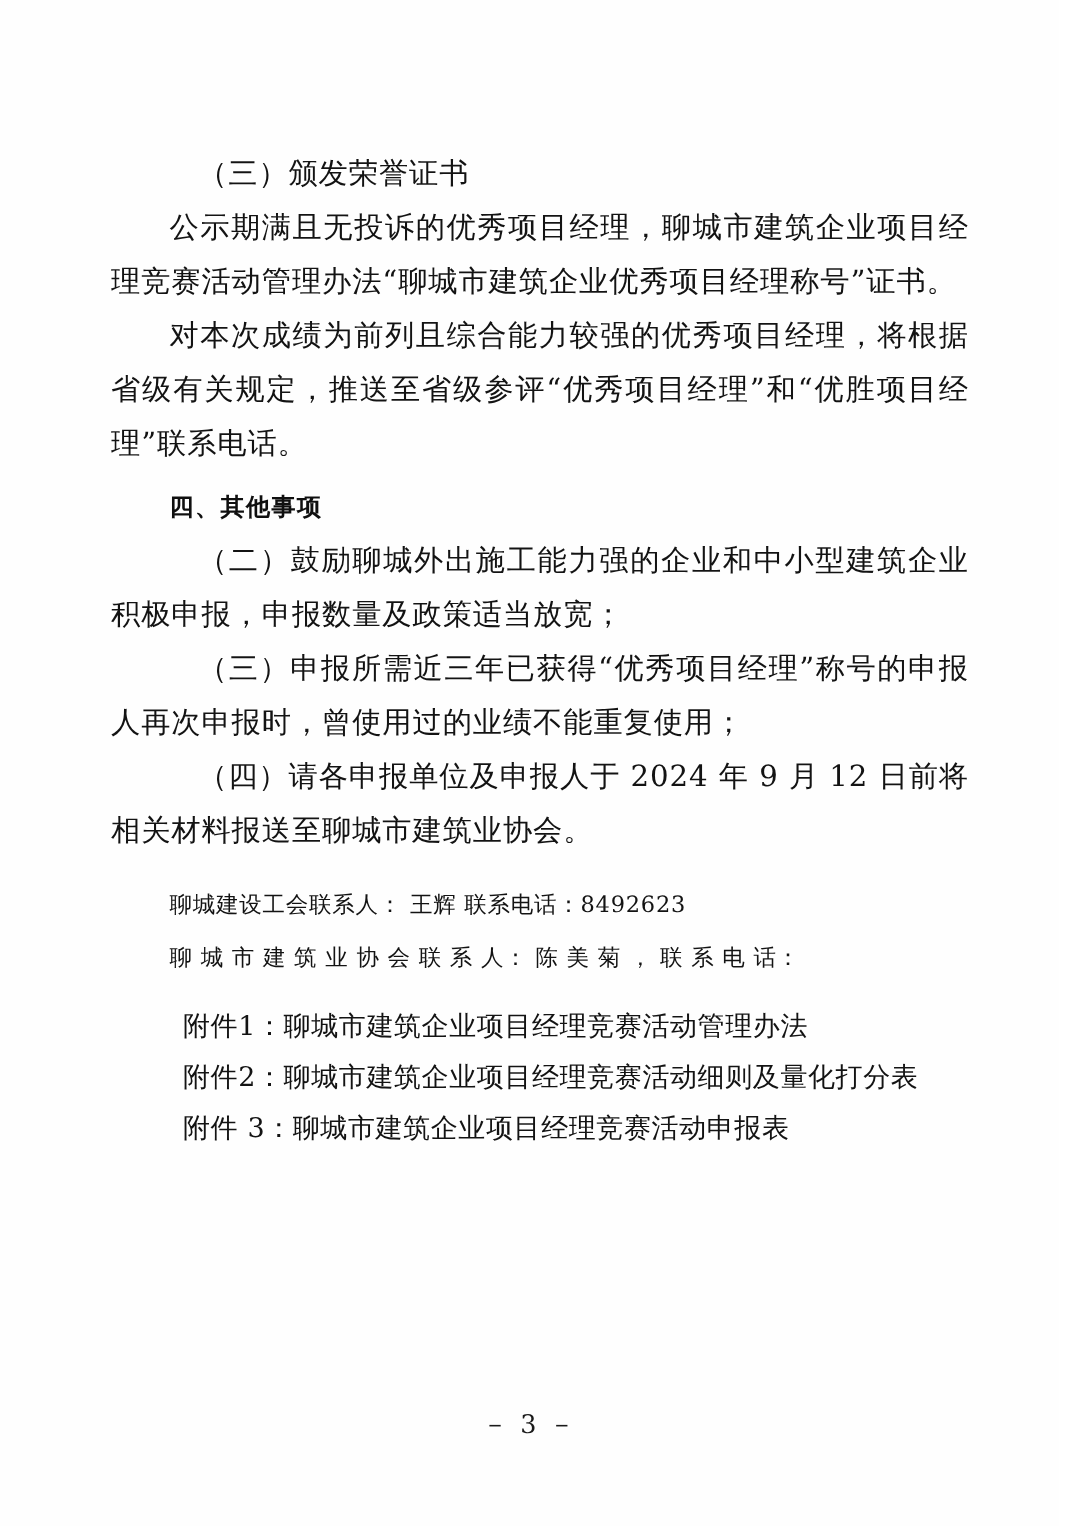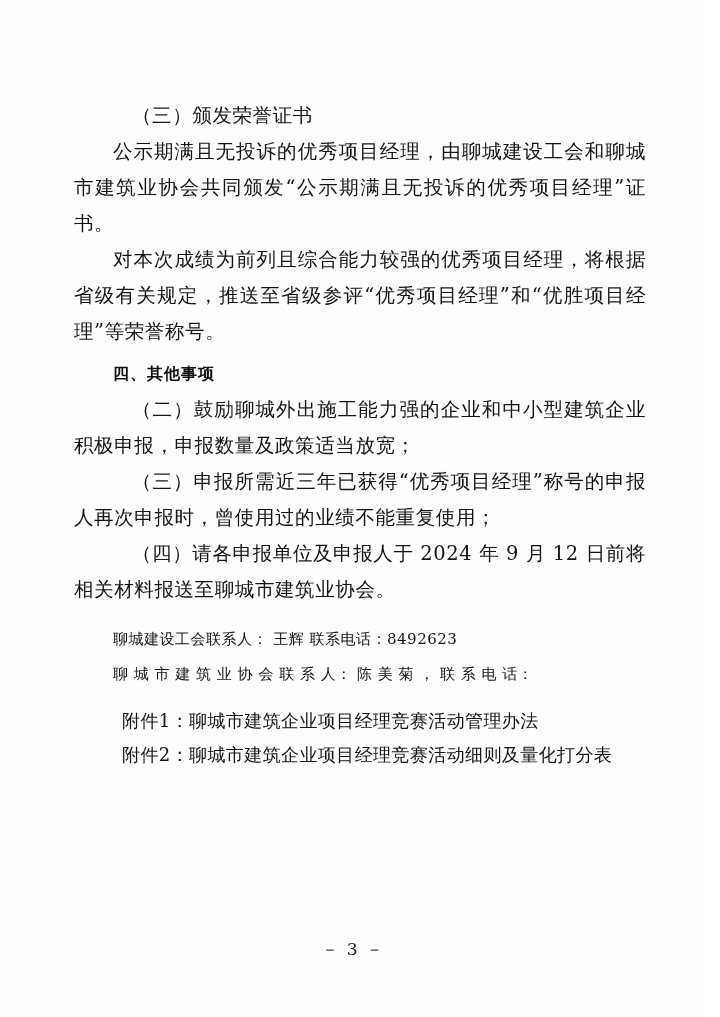--- a/index.html
+++ b/index.html
@@ -86,36 +86,37 @@
     font-family: "DejaVu Serif", "Liberation Serif", serif;
   }
 </style>
 </head>
 <body>
 
 <div class="page">
   <div class="content">
 
     <p class="para indent3">（三）颁发荣誉证书</p>
-    <p class="para indent2">公示期满且无投诉的优秀项目经理，由聊城建设工会和聊城市建筑业协会共同颁发“公示期满且无投诉的优秀项目经理”证书。</p>
-    <p class="para indent2">对本次成绩为前列且综合能力较强的优秀项目经理，将根据省级有关规定，推送至省级参评“优秀项目经理”和“优胜项目经理”等荣誉称号。</p>
+    <p class="para indent2">公示期满且无投诉的优秀项目经理，聊城市建筑企业项目经理竞赛活动管理办法“聊城市建筑企业优秀项目经理称号”证书。</p>
+    <p class="para indent2">对本次成绩为前列且综合能力较强的优秀项目经理，将根据省级有关规定，推送至省级参评“优秀项目经理”和“优胜项目经理”联系电话。</p>
 
     <div class="gap-sm"></div>
     <p class="heading">四、其他事项</p>
 
     <p class="para indent3">（二）鼓励聊城外出施工能力强的企业和中小型建筑企业积极申报，申报数量及政策适当放宽；</p>
     <p class="para indent3">（三）申报所需近三年已获得“优秀项目经理”称号的申报人再次申报时，曾使用过的业绩不能重复使用；</p>
     <p class="para indent3">（四）请各申报单位及申报人于 2024 年 9 月 12 日前将相关材料报送至聊城市建筑业协会。</p>
 
     <div class="spacer-contacts"></div>
 
     <p class="contact-line">聊城建设工会联系人：  王辉     联系电话：8492623</p>
     <p class="contact-line">聊 城 市 建 筑 业 协 会 联 系 人：  陈 美 菊  ，  联 系 电 话：</p>
 
     <div class="spacer-attach"></div>
 
     <p class="attach">附件1：聊城市建筑企业项目经理竞赛活动管理办法</p>
     <p class="attach">附件2：聊城市建筑企业项目经理竞赛活动细则及量化打分表</p>
+    <p class="attach">附件 3：聊城市建筑企业项目经理竞赛活动申报表</p>
 
   </div>
 
   <div class="page-number">－ 3 －</div>
 </div>
 
 </body></html>

